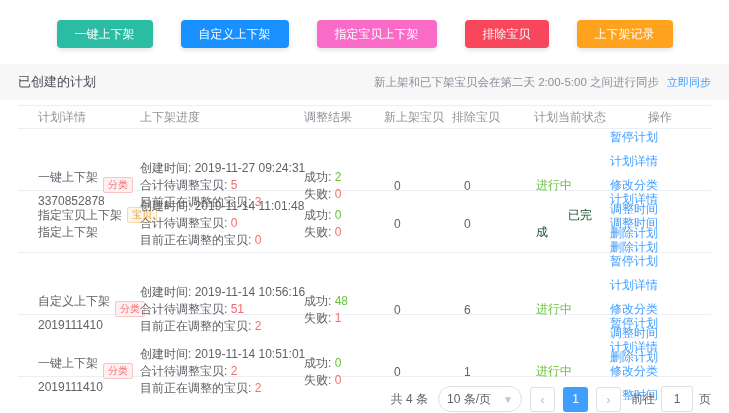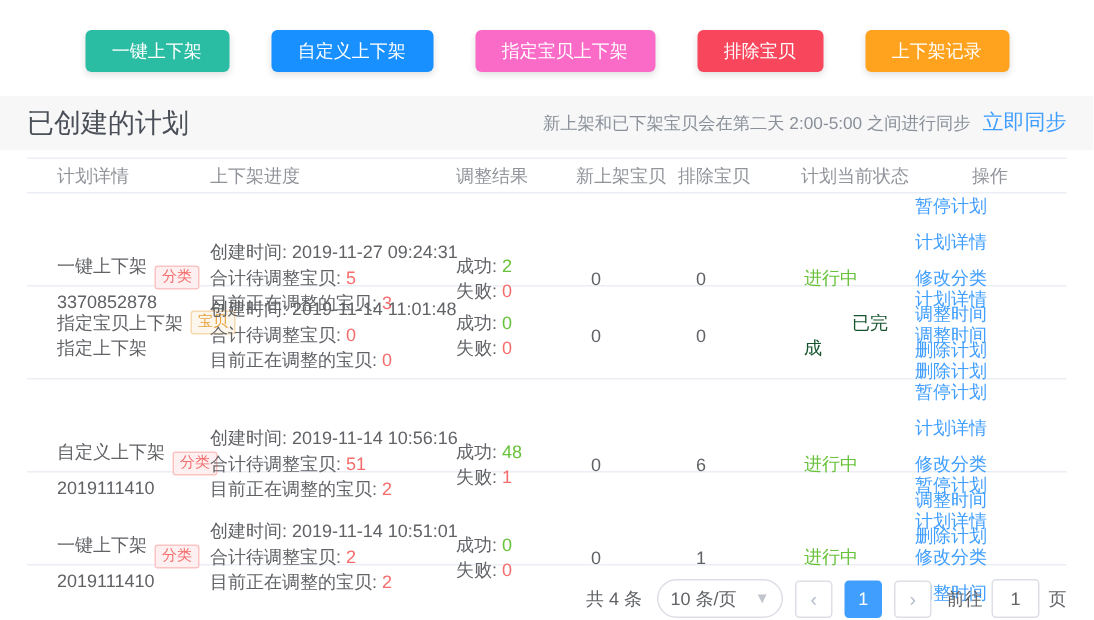--- a/index.html
+++ b/index.html
@@ -7,24 +7,24 @@
     font-family: "Liberation Sans", "DejaVu Sans", sans-serif; font-size: 12px; color: #606266; }
 
   
   .toolbar { padding-top: 20px; display: flex; justify-content: center; gap: 28px; }
   .tb-btn { height: 28px; border: none; border-radius: 4px; color: #fff; font-size: 12px;
     padding: 0 18px; cursor: pointer; font-family: inherit; box-shadow: 0 2px 5px rgba(0,0,0,.12); }
 
   
   .panel-head { margin-top: 16px; height: 36px; background: #f7f7f8;
     display: flex; align-items: center; justify-content: space-between; padding: 0 18px; }
-  .panel-title { font-size: 18px; color: #4a4f57; }
+  .panel-title { font-size: 13px; color: #4a4f57; }
   .sync-wrap { display: flex; align-items: center; gap: 8px; }
   .sync-note { color: #8a9099; font-size: 11.5px; }
-  .sync-link { color: #409eff; font-size: 14px; text-decoration: none; cursor: pointer; }
+  .sync-link { color: #409eff; font-size: 11px; text-decoration: none; cursor: pointer; }
 
   
   .table { margin: 5px 18px 0 18px; }
   .thead, .trow { display: grid;
     grid-template-columns: 118px 160px 78px 66px 76px 80px 1fr; align-items: center; }
   .thead { border-top: 1px solid #ebeef5; border-bottom: 1px solid #ebeef5; height: 24px; }
   .thead > div { color: #909399; font-size: 12px; white-space: nowrap; }
   .thead > div:nth-child(1) { padding-left: 20px; }
   .thead > div:nth-child(2) { padding-left: 4px; }
   .thead > div:nth-child(3) { padding-left: 8px; }

